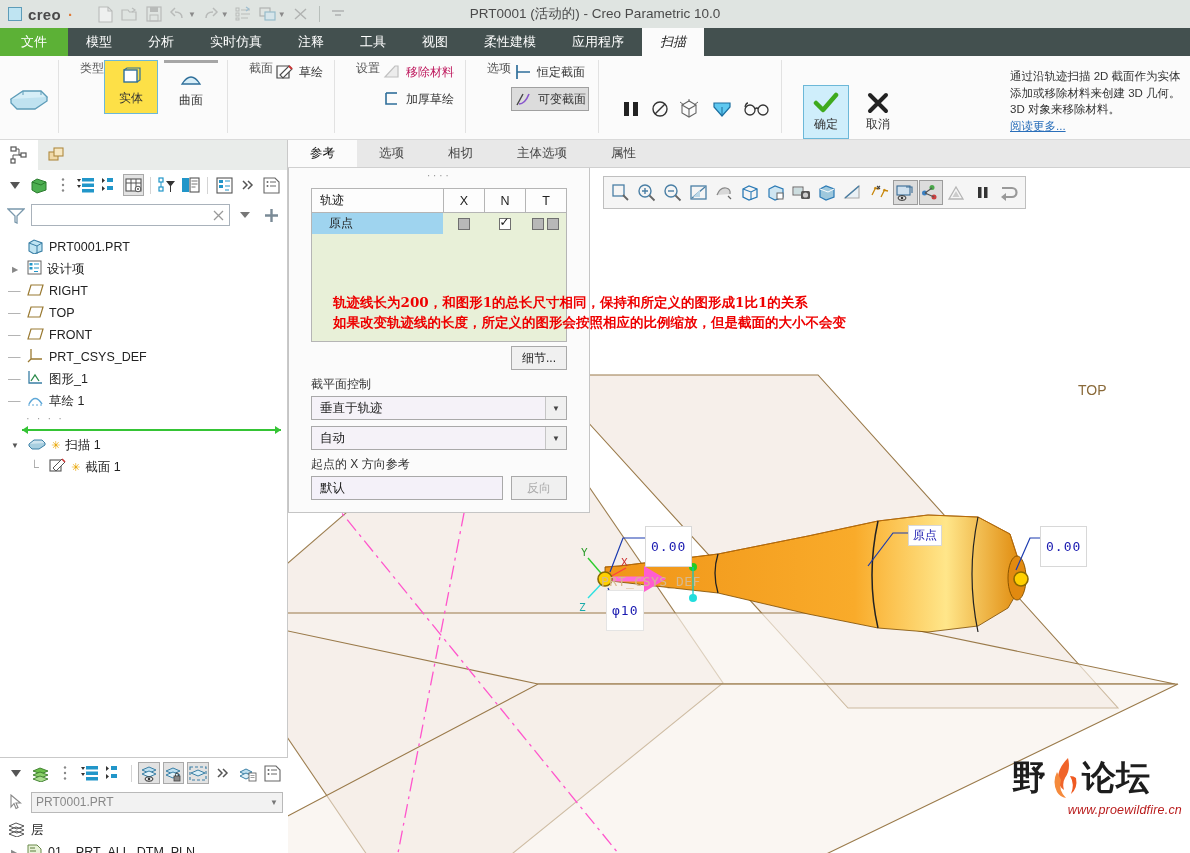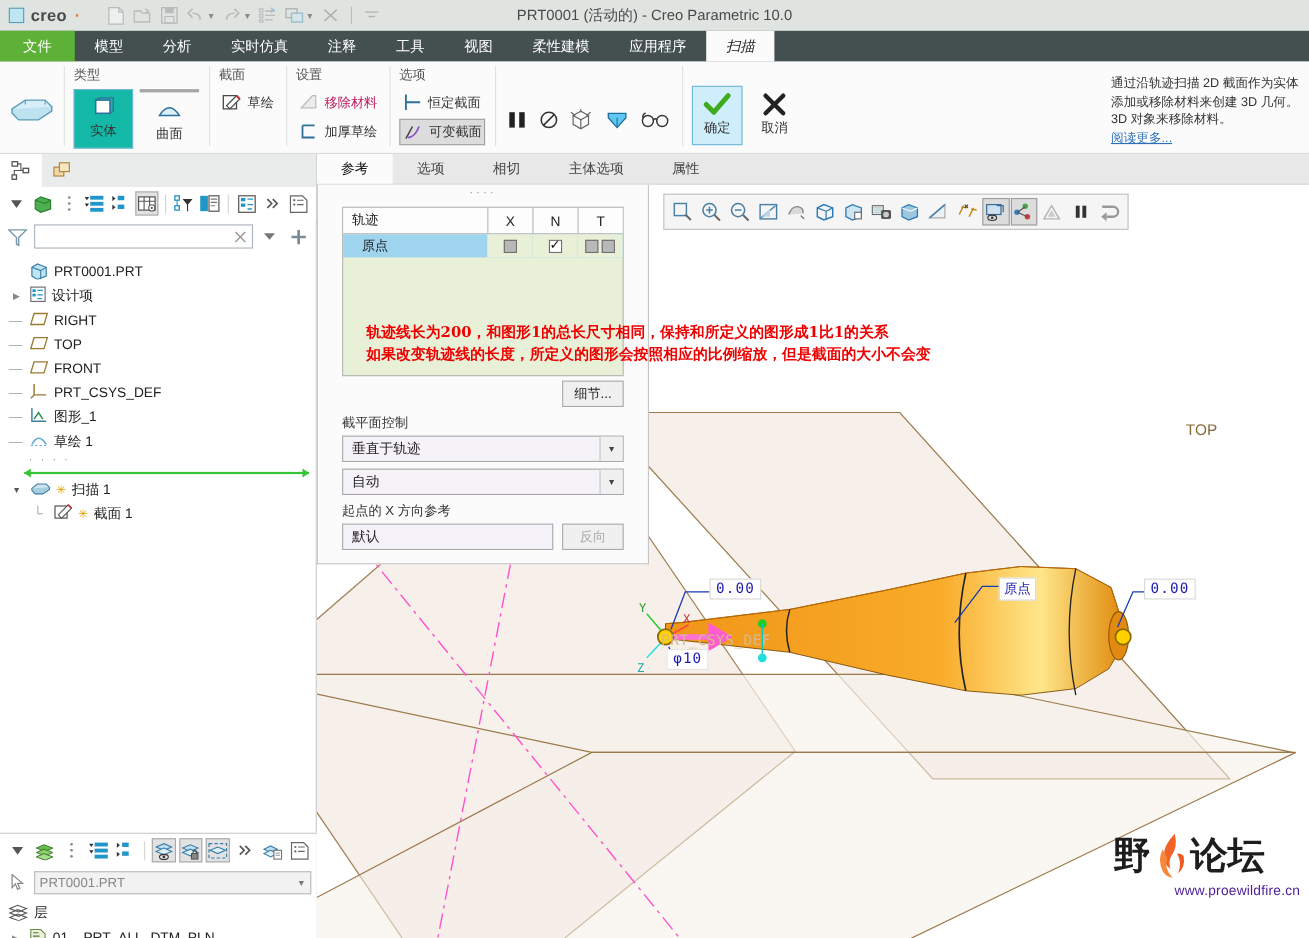--- a/index.html
+++ b/index.html
@@ -54,32 +54,32 @@
 
   
   .ribbon {
     position:absolute; left:0; top:56px; width:1190px; height:84px;
     background:#fbfbfb; border-bottom:1px solid #dadada;
     display:flex; align-items:stretch;
   }
   .rb-bigicon {
     width:58px; display:flex; align-items:center; justify-content:center;
   }
-  .rgroup { display:flex; flex-direction:column; padding:4px 9px 0 9px; position:relative;}
+  .rgroup { display:flex; padding:4px 9px 0 22px; position:relative;}
   .rgroup + .rgroup::before,
   .rb-bigicon + .rgroup::before {
     content:""; position:absolute; left:0; top:4px; bottom:6px; width:1px; background:#e2e2e2;
   }
   .rg-title { font-size:12px; color:#555; margin-bottom:4px; }
   .rg-body { display:flex; gap:6px; align-items:flex-start;}
   .btile {
     width:54px; height:54px; display:flex; flex-direction:column;
     align-items:center; justify-content:center; gap:3px; font-size:12px; color:#333;
   }
-  .btile.sel { background:#14b8a6; border:1px solid #6cb8d8; }
+  .btile.sel { background:#fde047; border:1px solid #6cb8d8; }
   .btile.topbar-light { border-top:3px solid #a6a6a6; }
   .brow { display:flex; align-items:center; gap:5px; height:24px; font-size:12px; color:#333; padding:0 2px;}
   .brow.dis { color:#be185d; }
   .brow.sel { background:#dcdcdc; border:1px solid #a0a0a0; }
   .ic { display:inline-flex; align-items:center; justify-content:center; }
 
   .rgroup.confirm { margin-left:2px;align-items:flex-end; }
   .ok-tile {
     width:46px; height:54px; background:#cfeefb; border:1px solid #6cb8d8;
     display:flex; flex-direction:column; align-items:center; justify-content:center; gap:2px;
@@ -216,33 +216,33 @@
   .redtext {
     position:absolute; left:333px; top:292px; z-index:60;
     color:#ee0000; font-size:13.5px; line-height:1.5;
     font-family:"DejaVu Serif","Liberation Serif",serif;
     font-weight:bold; white-space:nowrap; pointer-events:none;
   }
 
   
   .dimbox {
     position:absolute; background:#ffffff; border:1px solid #d8d8d8;
-    color:#1a1ab0; font-size:13px; padding:1px 5px;
+    color:#1a1ab0; font-size:13px; padding:12px 5px;
     font-family:"DejaVu Sans Mono","Liberation Mono",monospace;
     letter-spacing:1px;
   }
   .labelbox {
     position:absolute; background:#ffffff; border:1px solid #d8d8d8;
     color:#1a1ab0; font-size:11px; padding:1px 4px;
   }
   .toplabel { position:absolute; color:#8a6a3a; font-size:14px; }
 
   .watermark { position:absolute; right:8px; bottom:6px; width:170px; height:92px;}
   .wm-text { font-size:34px; font-weight:bold; color:#1d1d1d; font-family:"DejaVu Sans", sans-serif;}
-  .wm-url { font-size:12.5px; color:#4c1d95; letter-spacing:0.2px;}
+  .wm-url { font-size:12.5px; color:#b91c1c; font-style:italic; letter-spacing:0.2px;}
 </style>
 </head>
 <body>
 
 <div class="titlebar">
   <div class="creo-logo">
     <div class="creo-cube"></div>
     <span class="creo-word">creo</span>
     <span class="creo-dot">·</span>
   </div>

